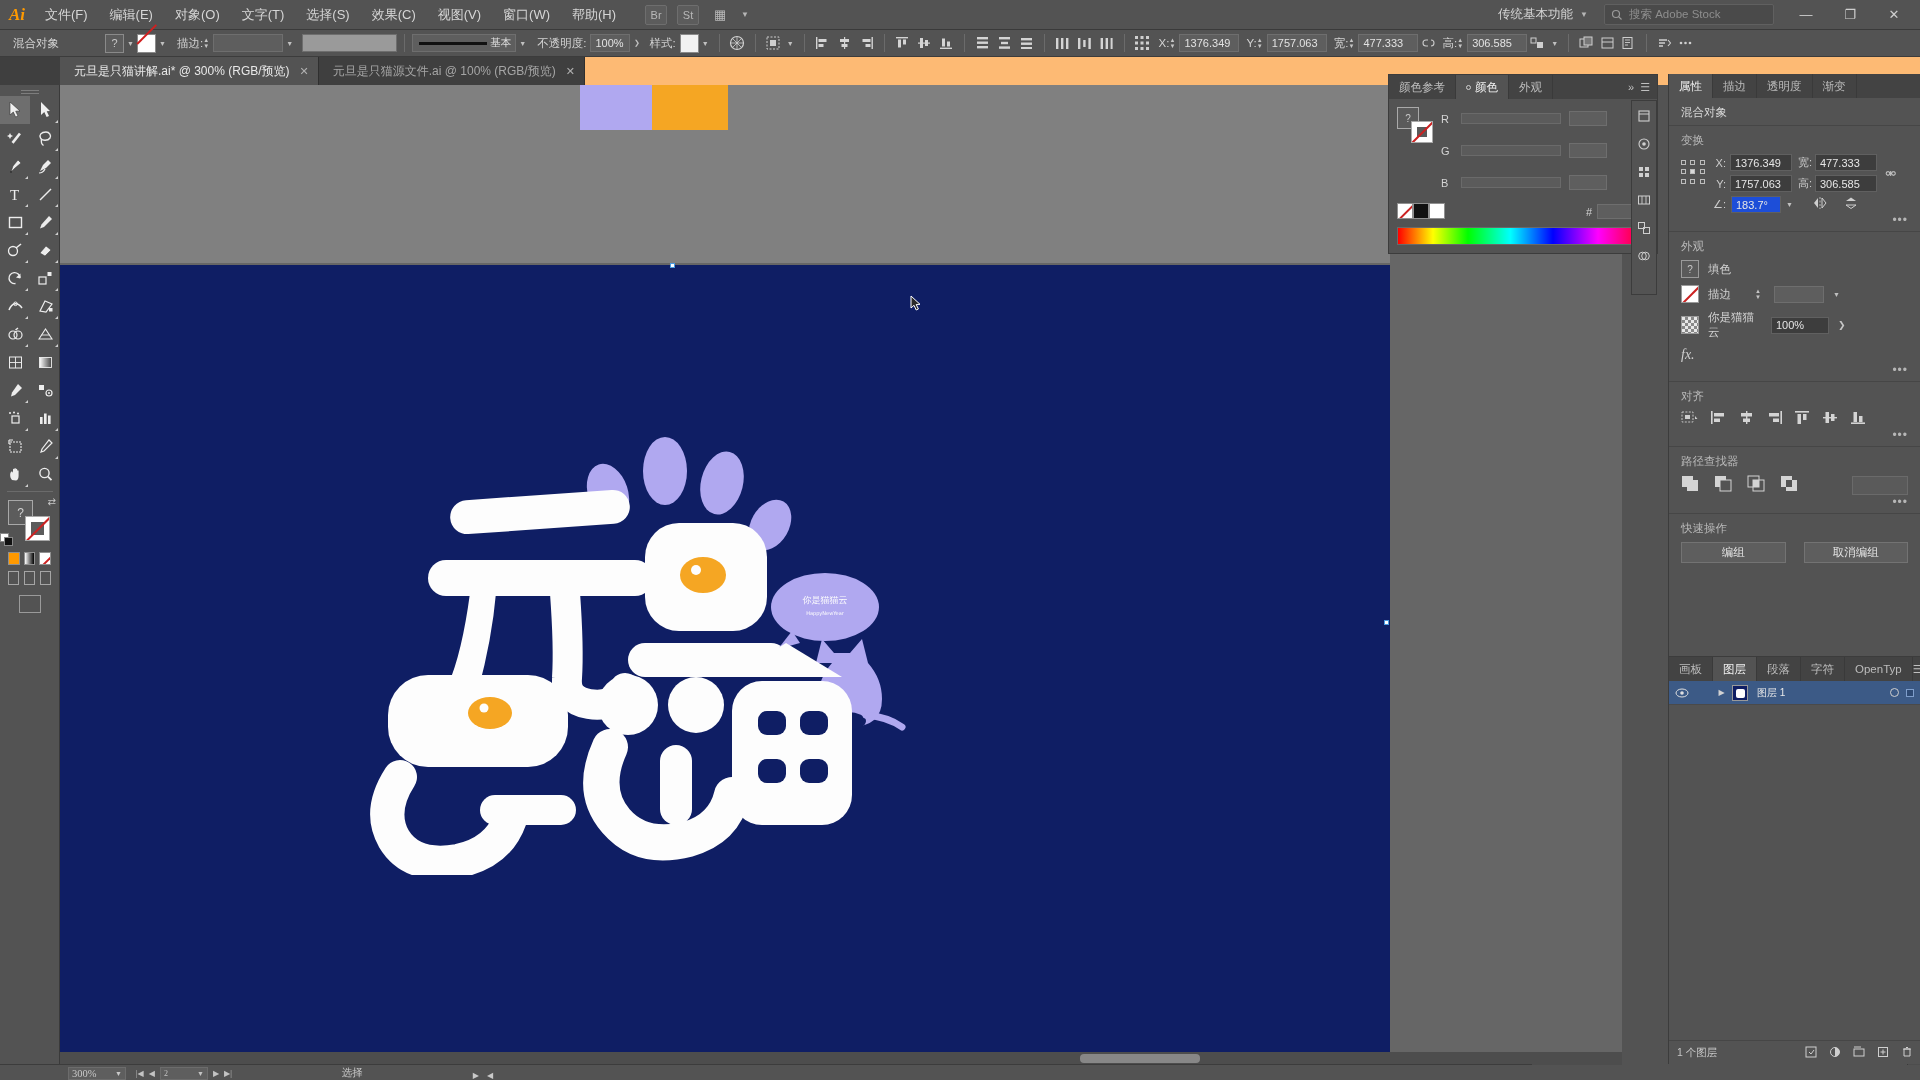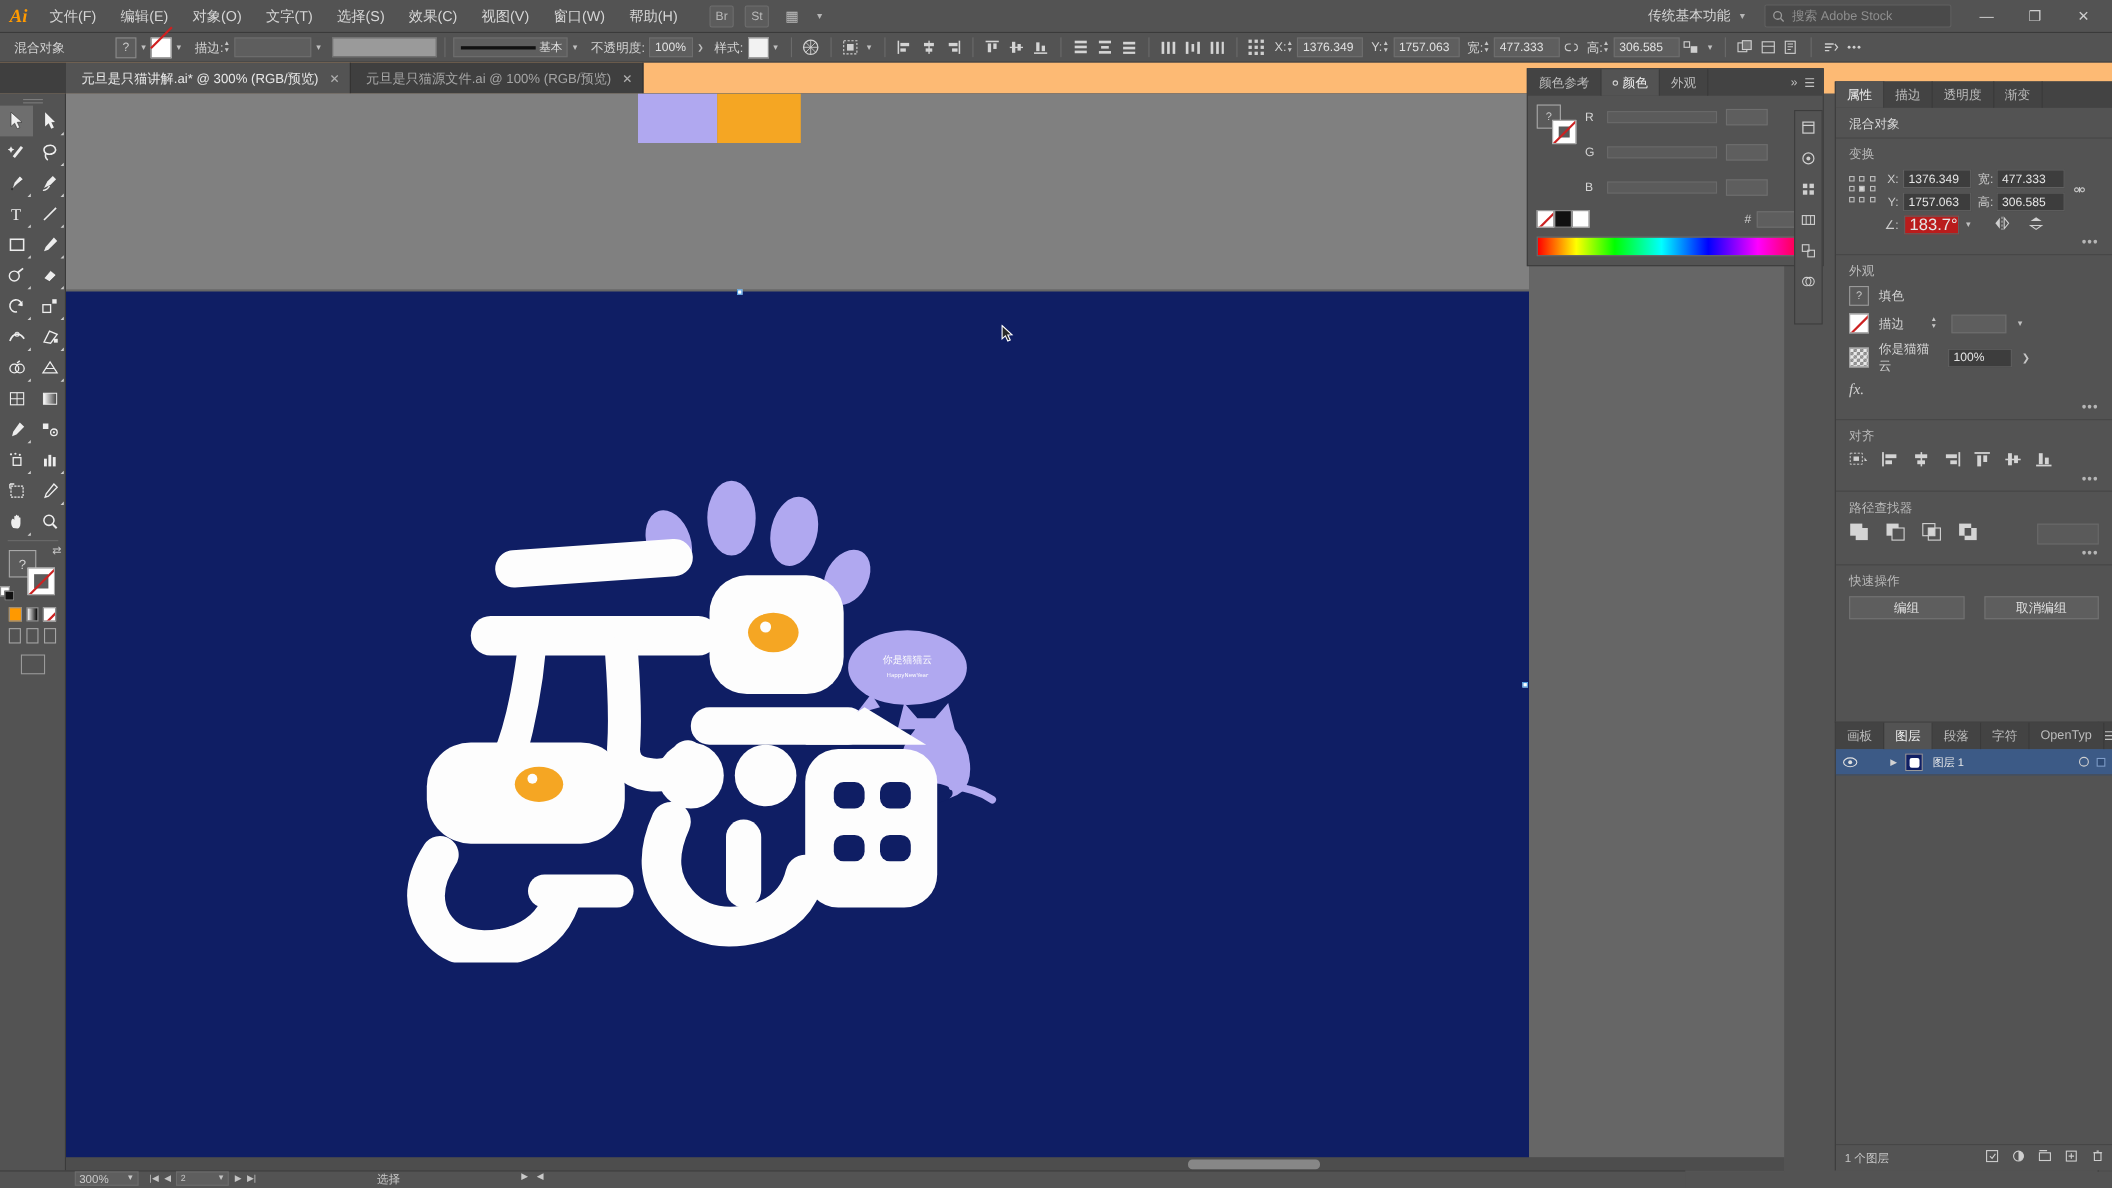--- a/index.html
+++ b/index.html
@@ -208,34 +208,34 @@
   .vscroll .arrow { position:absolute; left:0; width:13px; height:13px; display:flex; align-items:center; justify-content:center; font-size:7px; color:#bbb; }
   .hscroll {
     position: absolute; bottom: 15px; left: 60px; width: 1562px; height: 13px; background: #4d4d4d;
   }
   .hscroll .thumb { position: absolute; left: 1020px; top: 2px; width: 120px; height: 9px; background: #878787; border-radius: 4px; }
 
   
   .statusbar {
     position: absolute; bottom: 0; left: 0; width: 1532px; height: 16px;
     background: #535353; border-top: 1px solid #3c3c3c;
-    display: flex; align-items: flex-start; font-size: 10.5px; color: #c9c9c9;
+    display: flex; align-items: flex-end; font-size: 10.5px; color: #c9c9c9; font-family: Liberation Serif, serif;
   }
   .sb-zoom {
     display:flex; align-items:center; gap:4px; margin-left: 68px;
     background:#5e5e5e; border:1px solid #6c6c6c; height:13px; padding: 0 3px; width: 58px;
   }
   .sb-nav { display:flex; align-items:center; gap: 5px; margin-left: 10px; }
   .sb-nav span { font-size: 8px; color: #c3c3c3; }
   .sb-ab { background:#5e5e5e; border:1px solid #6c6c6c; height:13px; width: 48px; padding:0 3px; display:flex; align-items:center; }
   .sb-tool { margin-left: 110px; }
 
   
   .color-panel {
-    position: absolute; top: 62px; left: 1388px; width: 270px; height: 180px;
+    position: absolute; top: 74px; left: 1388px; width: 270px; height: 180px;
     background: #535353; border: 1px solid #3c3c3c;
   }
   .panel-tabs {
     display: flex; height: 24px; align-items: stretch; background: #434343;
   }
   .ptab {
     display:flex; align-items:center; padding: 0 10px; font-size: 11.5px; color: #bcbcbc;
     border-right: 1px solid #3a3a3a; gap: 4px; white-space: nowrap;
   }
   .ptab.active { background: #535353; color: #f0f0f0; }
@@ -306,22 +306,22 @@
   .xf-ref i.on { background:#d8d8d8; }
   .xf-fields { display:flex; flex-direction: column; gap: 4px; }
   .xf-row { display:flex; align-items:center; gap: 4px; }
   .xf-lab { font-size:11px; color:#cccccc; width: 13px; text-align:right; }
   .xf-in {
     width: 62px; height: 17px; background:#3d3d3d; border:1px solid #606060;
     color:#e6e6e6; font-size:11px; display:flex; align-items:center; padding-left: 4px;
   }
   .xf-link { color:#c6c6c6; font-size: 13px; margin-left: 2px; }
   .ang-row { display:flex; align-items:center; gap:5px; margin-top:4px; }
-  .ang-in { width: 50px; height: 17px; background:#b91c1c; border:1px solid #606060;
-    color:#e6e6e6; font-size:15px; display:flex; align-items:center; padding-left:4px; }
+  .ang-in { width: 50px; height: 17px; background:#1d4ed8; border:1px solid #606060;
+    color:#e6e6e6; font-size:11px; display:flex; align-items:center; padding-left:4px; }
   .dots { position:absolute; right: 12px; bottom: 4px; color:#b6b6b6; font-size:12px; letter-spacing:1px;}
   .ap-row { display:flex; align-items:center; gap: 9px; margin-bottom: 7px; }
   .ap-sw { width:18px; height:18px; border:1px solid #9a9a9a; background:#5a5a5a;
     display:flex; align-items:center; justify-content:center; font-size:10px; color:#c8c8c8; }
   .ap-sw.stroke-none { background:#fff; position:relative; overflow:hidden; }
   .ap-sw.stroke-none:after { content:''; position:absolute; left:-3px; top:7px; width:26px; height:2px; background:#c22; transform:rotate(-45deg); }
   .ap-lab { font-size: 11.5px; color:#d2d2d2; width: 38px; }
   .ap-in { width: 50px; height: 17px; background:#5e5e5e; border:1px solid #6e6e6e; font-size:11px; color:#e4e4e4; display:flex; align-items:center; padding-left:4px;}
   .ap-opacity-in { width: 58px; height: 17px; background:#3d3d3d; border:1px solid #606060; font-size:11px; color:#e4e4e4; display:flex; align-items:center; padding-left:4px;}
   .checker { background-image:

